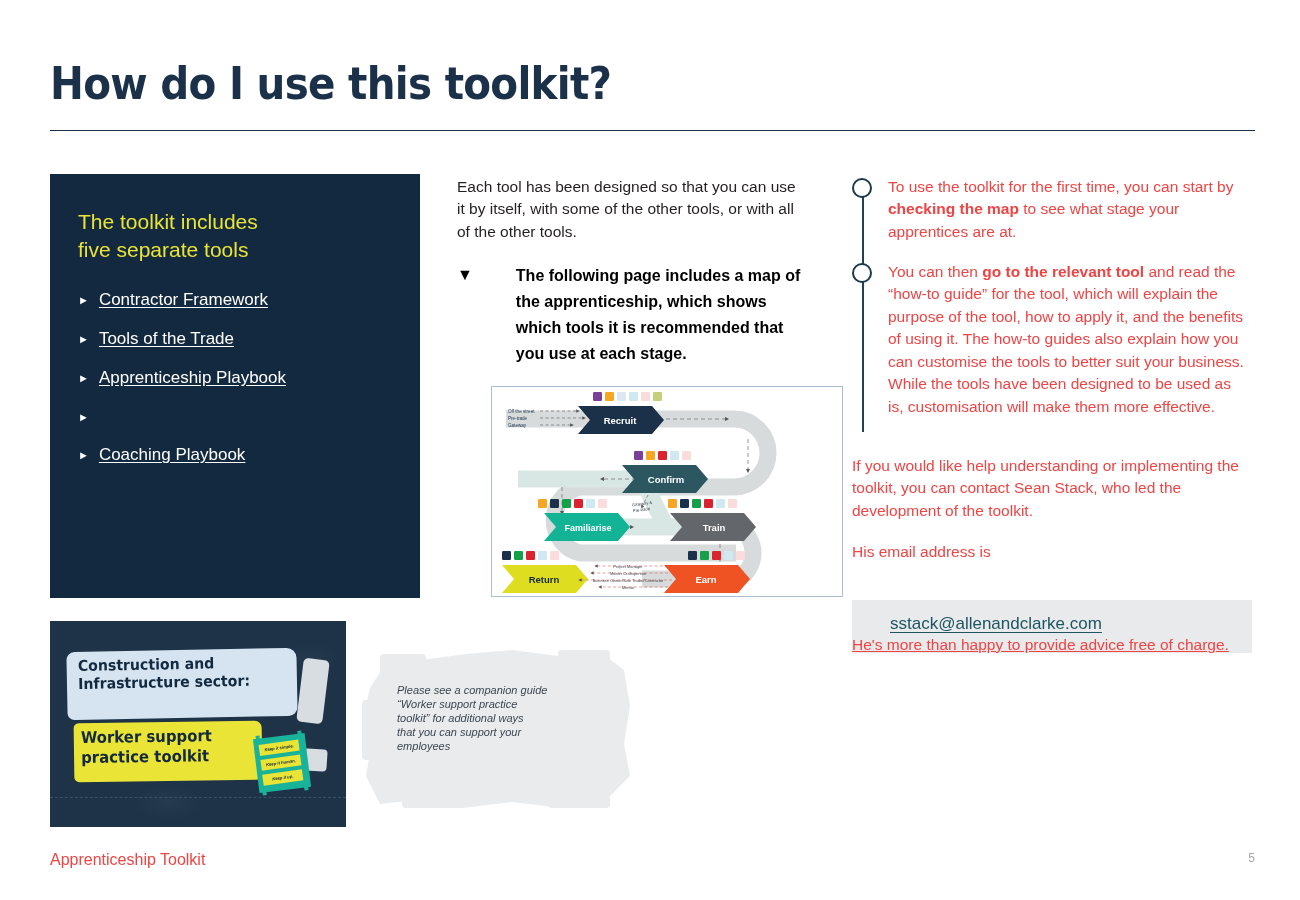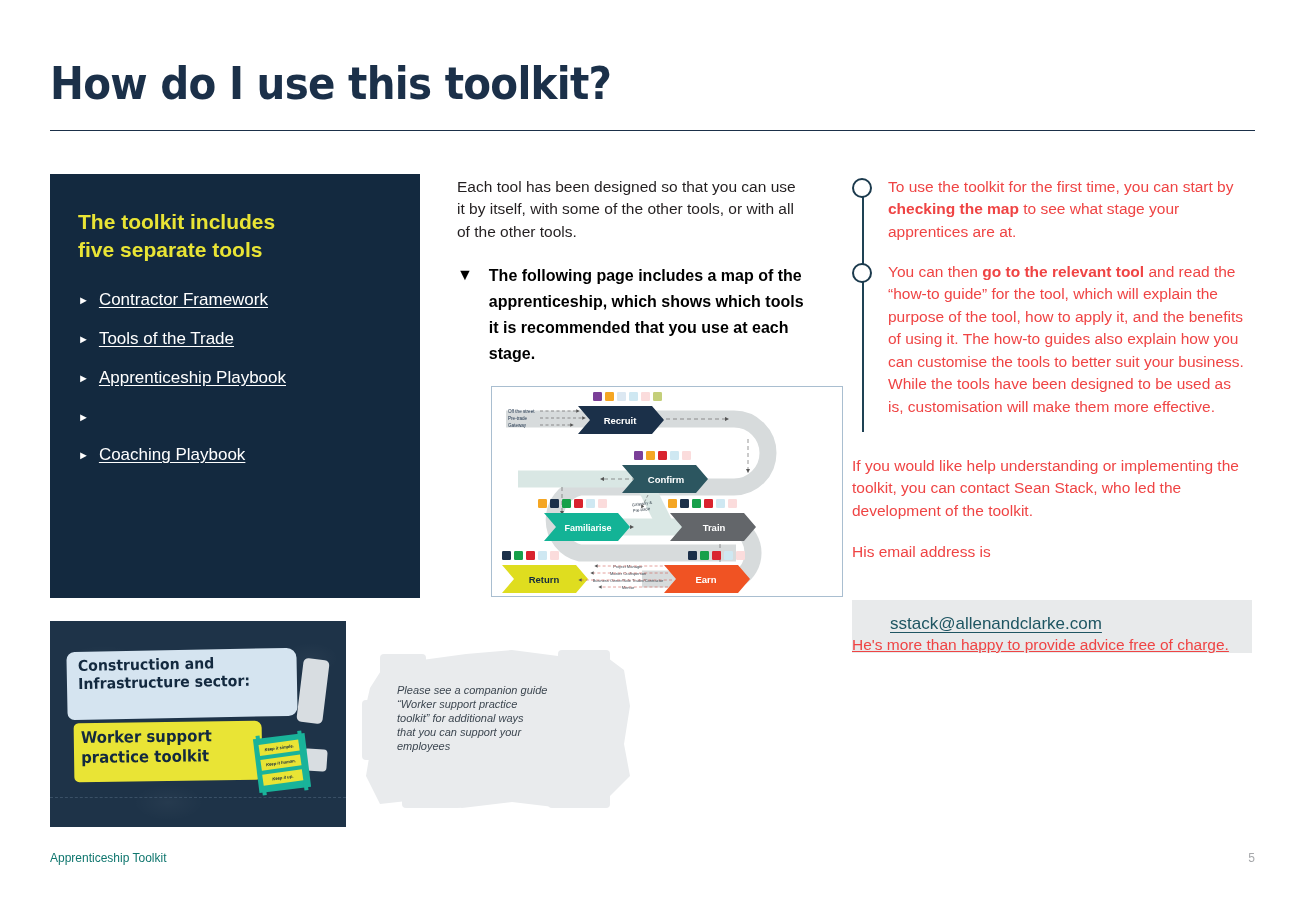--- a/index.html
+++ b/index.html
@@ -46,21 +46,21 @@
     top: 174px;
     width: 370px;
     height: 424px;
     background: #13293f;
     box-sizing: border-box;
     padding: 34px 30px 0 28px;
   }
   #tools-panel-heading {
     color: #e9e435;
     font-size: 21px;
-    font-weight: 700;
+    font-weight: 400;
     line-height: 1.32;
     margin: 0 0 26px 0;
     white-space: pre-line;
   }
   .tool-item {
     display: flex;
     align-items: flex-start;
     margin: 0 0 16px 0;
     color: #ffffff;
   }
@@ -104,20 +104,21 @@
     line-height: 1.1;
     color: #000000;
     margin-right: 16px;
     margin-top: 3px;
   }
   #mid-callout-text {
     font-size: 16px;
     font-weight: 700;
     line-height: 1.62;
     color: #000000;
+    margin-left: 27px;
   }
 
   
   #roadmap-figure {
     position: absolute;
     left: 491px;
     top: 386px;
     width: 352px;
     height: 211px;
     border: 1.5px solid #a9bed0;
@@ -349,22 +350,22 @@
     line-height: 1.28;
     color: #3c4650;
     white-space: pre-line;
   }
 
   
   #footer-left {
     position: absolute;
     left: 50px;
     top: 851px;
-    font-size: 12px;
-    color: #0f766e;
+    font-size: 16px;
+    color: #ef4444;
   }
   #footer-page {
     position: absolute;
     right: 45px;
     top: 851px;
     font-size: 12px;
     color: #a6a8ab;
   }
 </style>
 </head>

